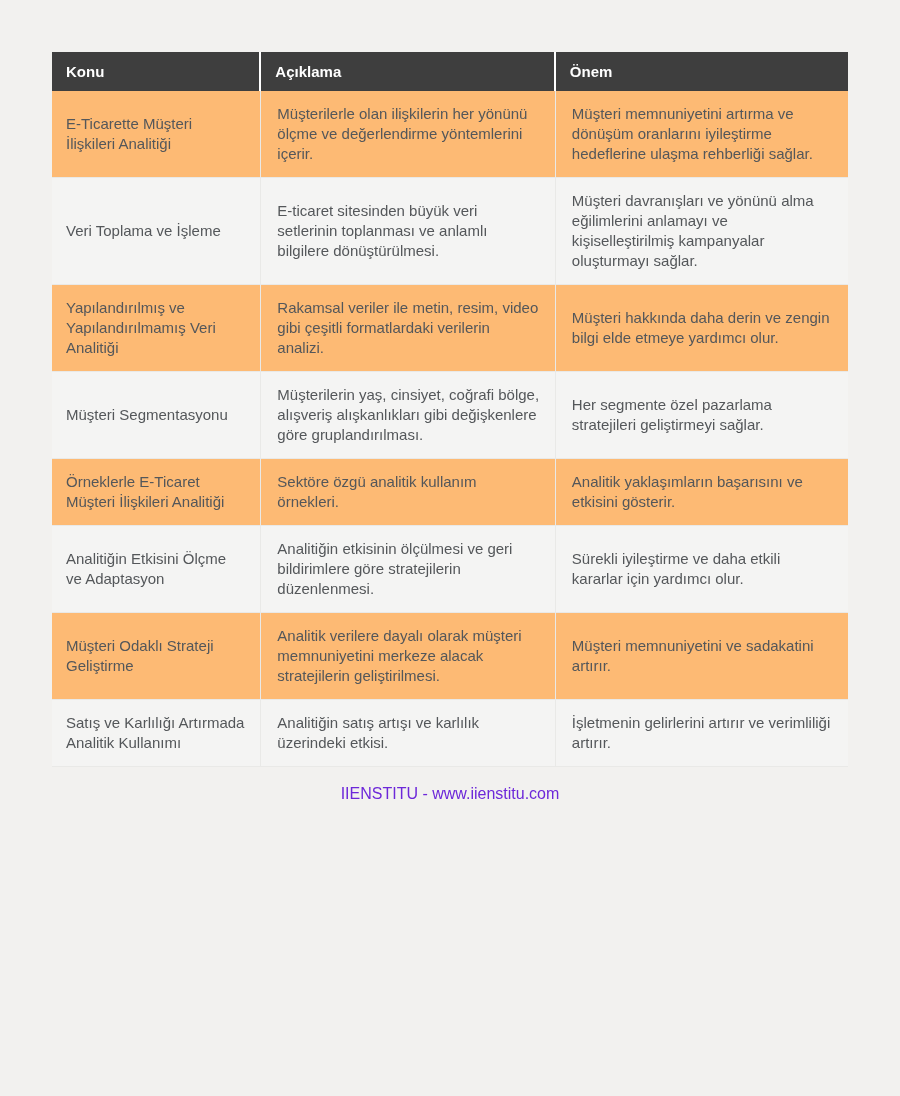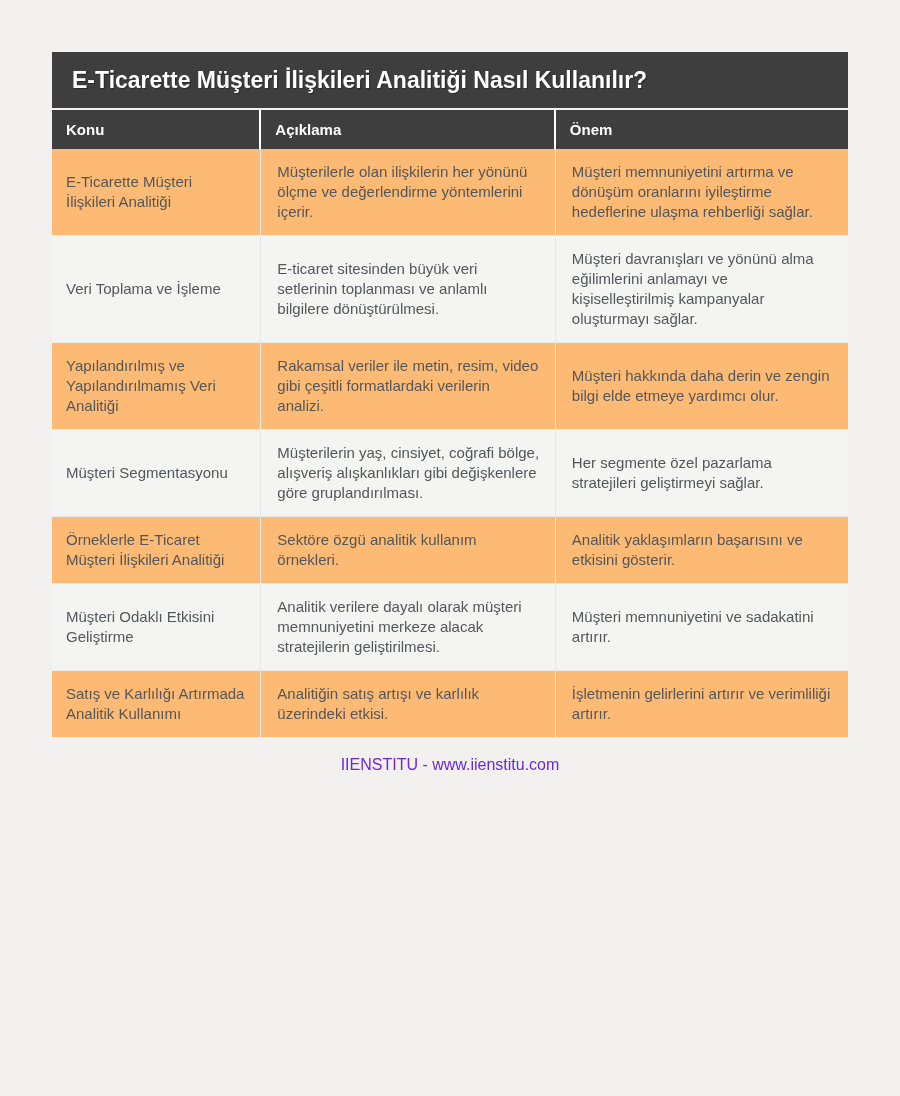--- a/index.html
+++ b/index.html
@@ -76,21 +76,20 @@
     padding: 16px 0 0 0;
     line-height: 22px;
   }
 </style>
 </head>
 <body>
 
 <div class="page">
   <div class="card">
 
-    <div class="title-bar">E-Ticarette Müşteri İlişkileri Analitiği Nasıl Kullanılır?</div>
 
     <table class="data-table">
       <colgroup>
         <col class="c-konu">
         <col class="c-acik">
         <col class="c-onem">
       </colgroup>
       <thead>
         <tr>
           <th>Konu</th>
@@ -118,21 +117,26 @@
           <td>Müşteri Segmentasyonu</td>
           <td>Müşterilerin yaş, cinsiyet, coğrafi bölge, alışveriş alışkanlıkları gibi değişkenlere göre gruplandırılması.</td>
           <td>Her segmente özel pazarlama stratejileri geliştirmeyi sağlar.</td>
         </tr>
         <tr>
           <td>Örneklerle E-Ticaret Müşteri İlişkileri Analitiği</td>
           <td>Sektöre özgü analitik kullanım örnekleri.</td>
           <td>Analitik yaklaşımların başarısını ve etkisini gösterir.</td>
         </tr>
         <tr>
-          <td>Müşteri Odaklı Etkisini Geliştirme</td>
+          <td>Analitiğin Etkisini Ölçme ve Adaptasyon</td>
+          <td>Analitiğin etkisinin ölçülmesi ve geri bildirimlere göre stratejilerin düzenlenmesi.</td>
+          <td>Sürekli iyileştirme ve daha etkili kararlar için yardımcı olur.</td>
+        </tr>
+        <tr>
+          <td>Müşteri Odaklı Strateji Geliştirme</td>
           <td>Analitik verilere dayalı olarak müşteri memnuniyetini merkeze alacak stratejilerin geliştirilmesi.</td>
           <td>Müşteri memnuniyetini ve sadakatini artırır.</td>
         </tr>
         <tr>
           <td>Satış ve Karlılığı Artırmada Analitik Kullanımı</td>
           <td>Analitiğin satış artışı ve karlılık üzerindeki etkisi.</td>
           <td>İşletmenin gelirlerini artırır ve verimliliği artırır.</td>
         </tr>
       </tbody>
     </table>

